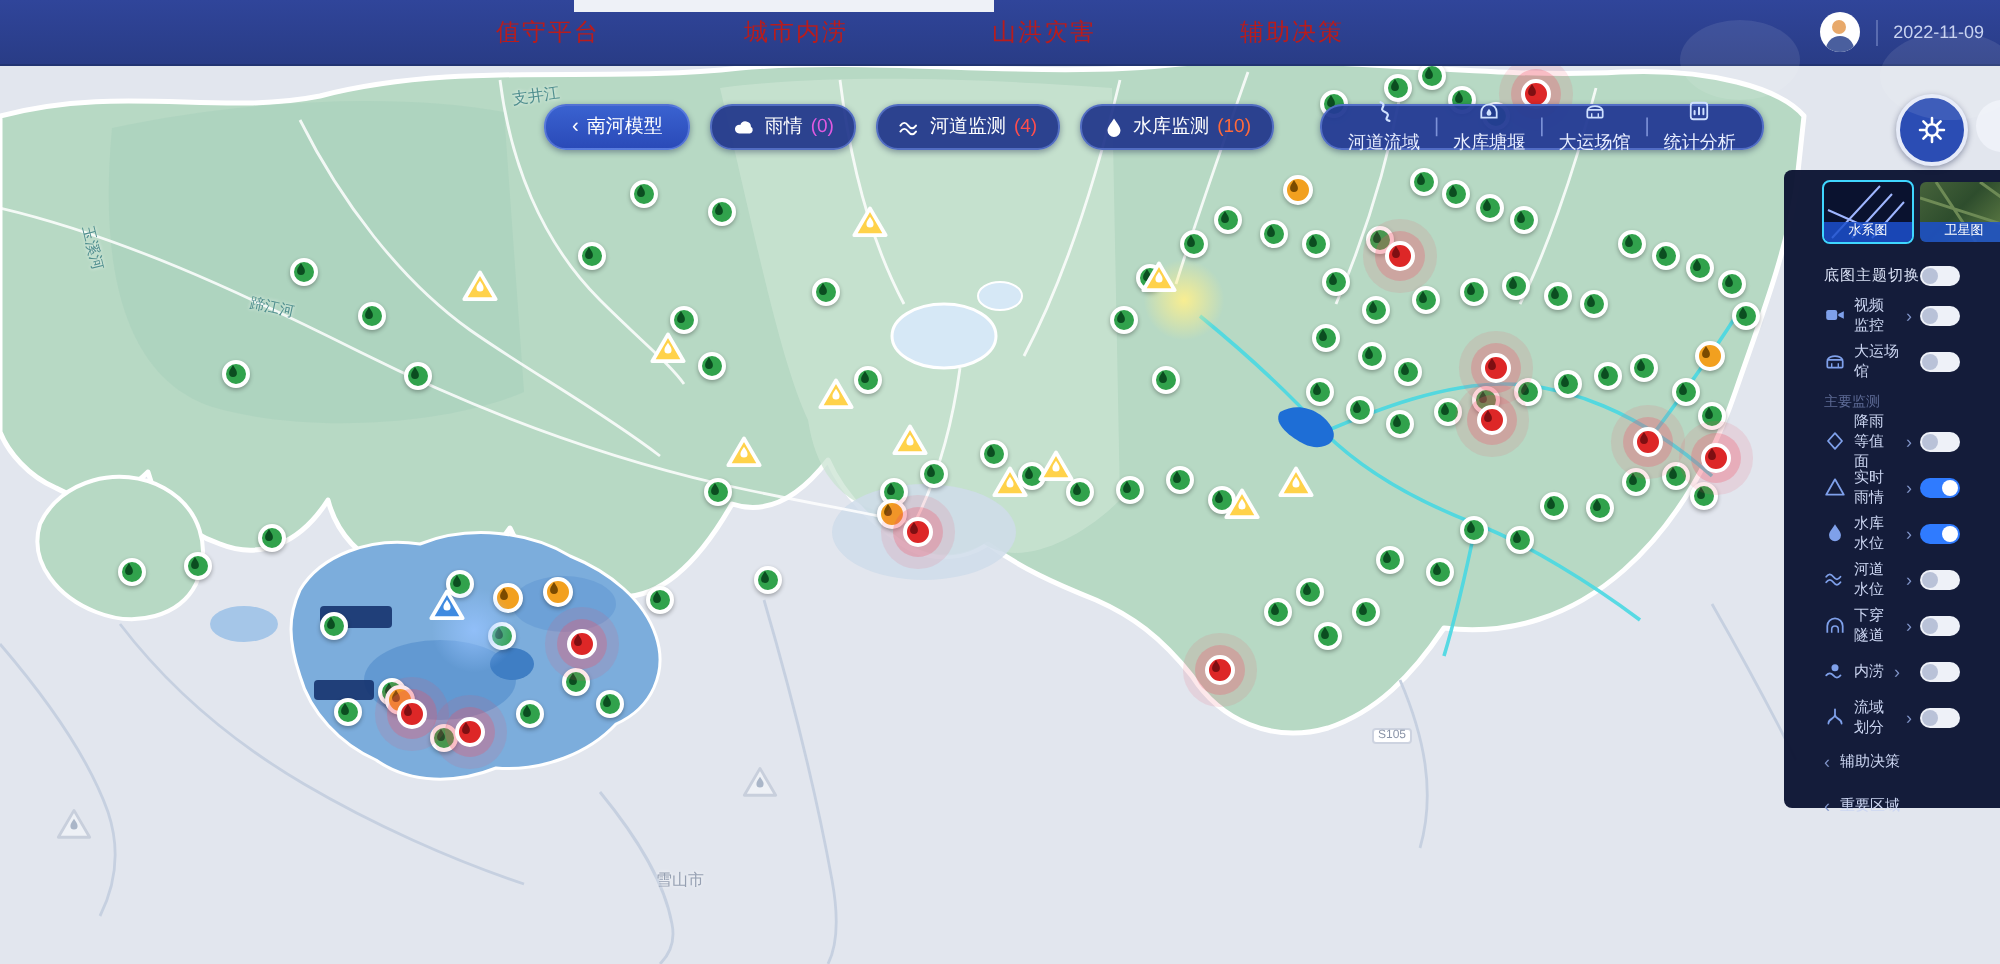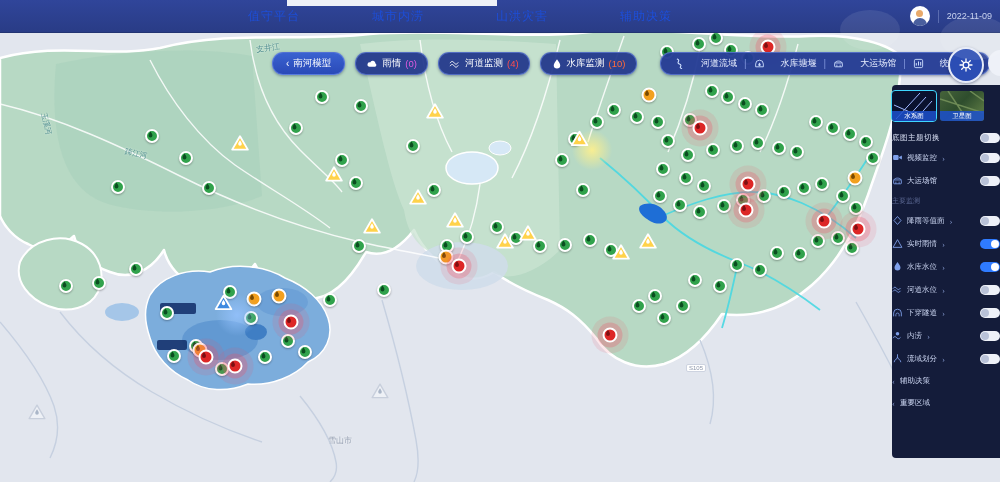--- a/index.html
+++ b/index.html
@@ -37,21 +37,21 @@
   .tri.muted .t{fill:#eef1f6;stroke:#c8cfdc;stroke-width:1.5;}
   .tri.muted .d{fill:#aab6c8;}
 
   
   .navbar{position:absolute;top:0;left:0;right:0;height:32px;z-index:30;
           background:linear-gradient(#30459a,#293c86);border-bottom:1px solid #223472;}
   .nav-blob{position:absolute;background:rgba(255,255,255,.09);border-radius:50%;}
   .tab-sheet{position:absolute;left:287px;top:0;width:210px;height:6px;background:#eef1f7;z-index:31;}
   .tabs{position:absolute;left:212px;top:0;height:32px;display:flex;z-index:32;}
   .tab{width:124px;height:32px;line-height:32px;text-align:center;font-size:12px;
-       color:#1d4ed8;cursor:pointer;letter-spacing:1px;}
+       color:#b91c1c;cursor:pointer;letter-spacing:1px;}
   .tab.active{background:#44579f;color:#fff;font-weight:bold;box-shadow:inset 0 2px 0 #f2f4fa;}
   .nav-right{position:absolute;right:8px;top:0;height:32px;display:flex;align-items:center;gap:8px;z-index:32;}
   .avatar{width:20px;height:20px;border-radius:50%;background:#fff;position:relative;overflow:hidden;cursor:pointer;}
   .avatar .head{position:absolute;left:6.5px;top:3.5px;width:7px;height:7px;border-radius:50%;background:#e8a96a;}
   .avatar .bod{position:absolute;left:3px;top:11.5px;width:14px;height:9px;border-radius:7px 7px 0 0;background:#4a5f9e;}
   .nav-sep{width:1px;height:13px;background:#5a6cb0;}
   .nav-date{font-size:9px;color:#c9d3f0;}
 
   
   .toolbar{position:absolute;left:272px;top:52px;display:flex;gap:10px;align-items:center;z-index:25;}
@@ -59,35 +59,35 @@
         border:1px solid rgba(115,145,235,.55);color:#fff;font-size:9.5px;
         display:flex;align-items:center;gap:4px;padding:0 10px;cursor:pointer;white-space:nowrap;
         box-shadow:0 1px 3px rgba(10,20,60,.4);}
   .pill.model{background:linear-gradient(#3a62d0,#2a4ab8);padding:0 13px;}
   .pill .ic{width:12px;height:12px;color:#fff;display:flex;}
   .pill .ic svg{width:12px;height:12px;}
   .menu-bar{position:absolute;left:660px;top:52px;height:21px;border-radius:11px;
             background:rgba(35,58,148,.95);border:1px solid rgba(115,145,235,.55);
             display:flex;align-items:center;padding:0 6px;z-index:25;color:#e8eeff;
             box-shadow:0 1px 3px rgba(10,20,60,.4);}
-  .menu-item{display:flex;align-items:center;gap:16px;padding:0 7px;font-size:9px;cursor:pointer;}
+  .menu-item{display:flex;align-items:center;gap:4px;padding:0 7px;font-size:9px;cursor:pointer;flex-direction:column;}
   .menu-item .ic{width:11px;height:11px;color:#cfe0ff;display:flex;}
   .menu-item .ic svg{width:11px;height:11px;}
   .menu-sep{color:#7d92d8;font-size:10px;}
   .gear-btn{position:absolute;left:948px;top:47px;width:32px;height:32px;border-radius:50%;
             background:#2b4db4;border:2px solid #e6ebf8;z-index:26;display:flex;
             align-items:center;justify-content:center;cursor:pointer;box-shadow:0 1px 3px rgba(10,20,60,.4);}
   .gear-btn svg{width:16px;height:16px;}
   .edge-circle{position:absolute;left:988px;top:50px;width:26px;height:26px;border-radius:50%;
                background:#eef1f8;z-index:26;}
 
   
-  .sidebar{position:absolute;left:892px;top:85px;width:108px;height:373px;z-index:20;
+  .sidebar{position:absolute;left:892px;top:85px;width:108px;height:319px;z-index:20;
            background:rgba(13,21,52,.97);border-radius:4px 0 0 4px;
-           padding:6px 0;box-sizing:border-box;font-family:Liberation Serif, serif;}
+           padding:6px 20px;box-sizing:border-box;}
   .thumbs{display:flex;gap:4px;}
   .thumb{width:44px;height:30px;border-radius:3px;position:relative;overflow:hidden;cursor:pointer;flex:none;}
   .thumb.selected{outline:1.5px solid #3fd6ff;}
   .thumb.water{background:#0a122f;}
   .thumb.sat{background:linear-gradient(135deg,#46633b,#2e4d2d 45%,#53713f 80%);}
   .thumb-label{position:absolute;bottom:0;left:0;right:0;height:10px;line-height:10px;
                text-align:center;font-size:6.5px;color:#fff;background:rgba(28,80,205,.85);}
   .theme-row{display:flex;align-items:center;margin-top:9px;height:16px;
              font-size:7.5px;color:#dbe2f6;letter-spacing:.5px;}
   .side-row{display:flex;align-items:center;height:23px;font-size:7.5px;color:#ccd6f2;gap:4px;cursor:pointer;}

